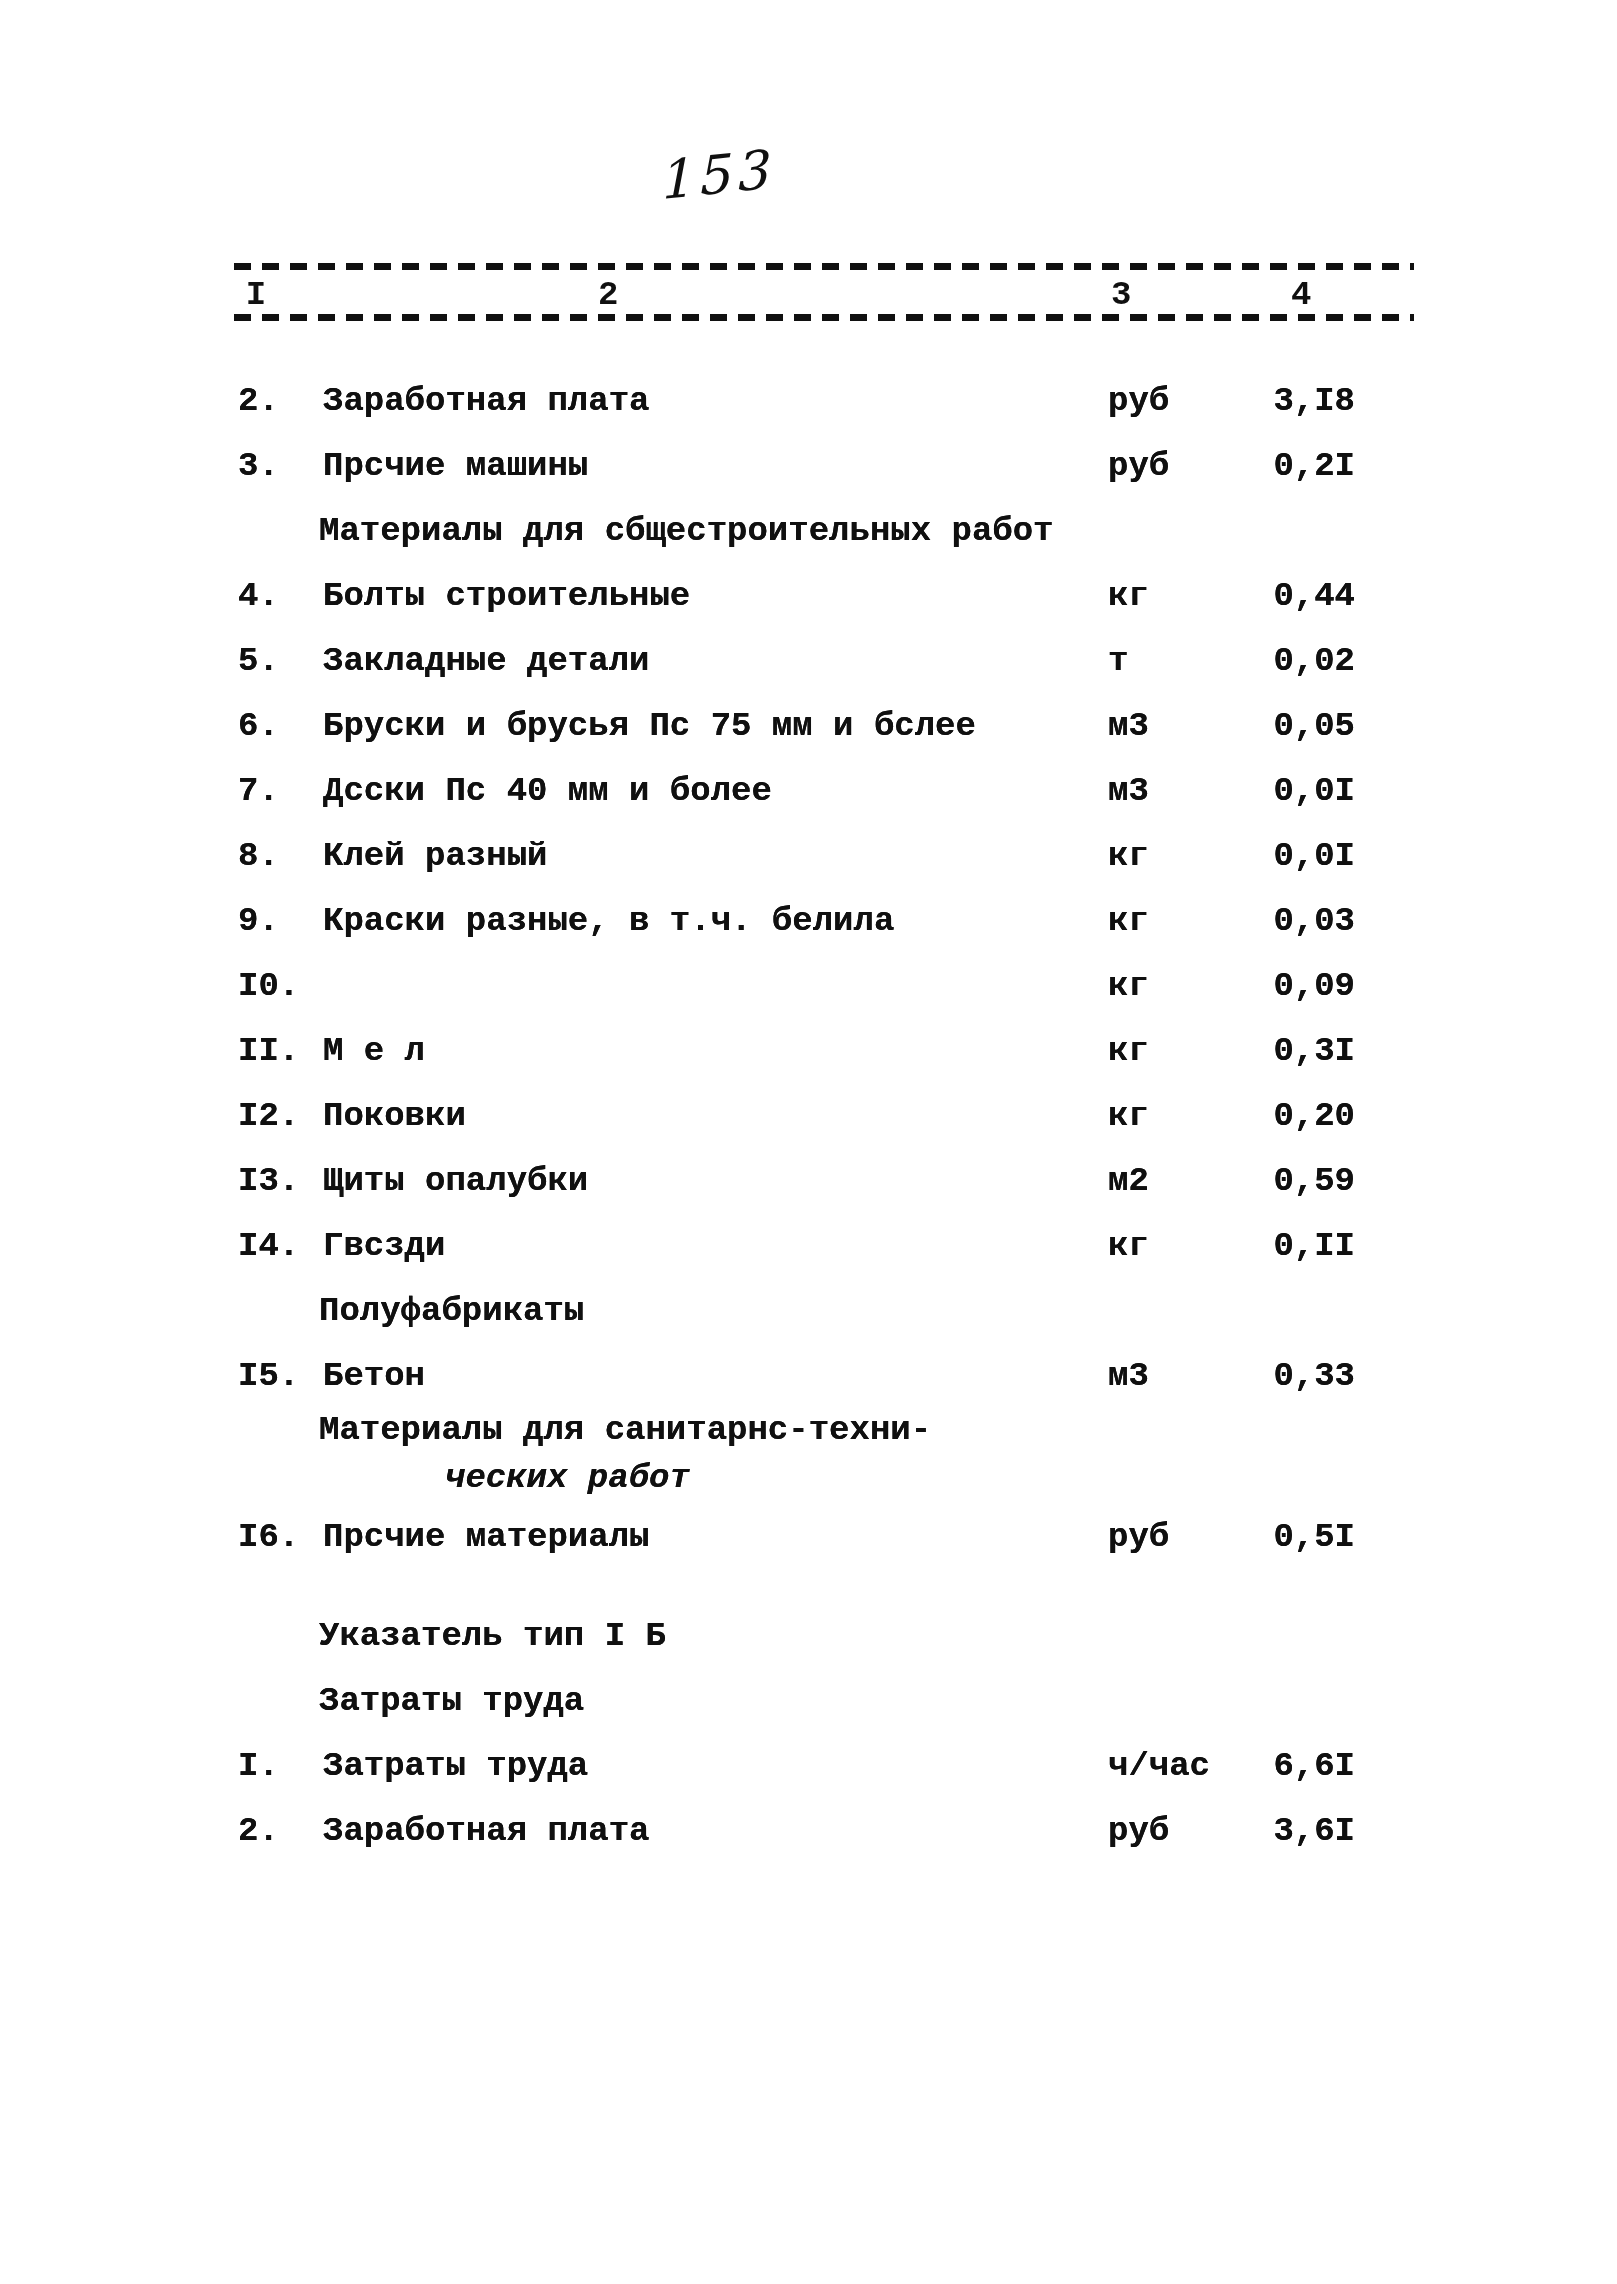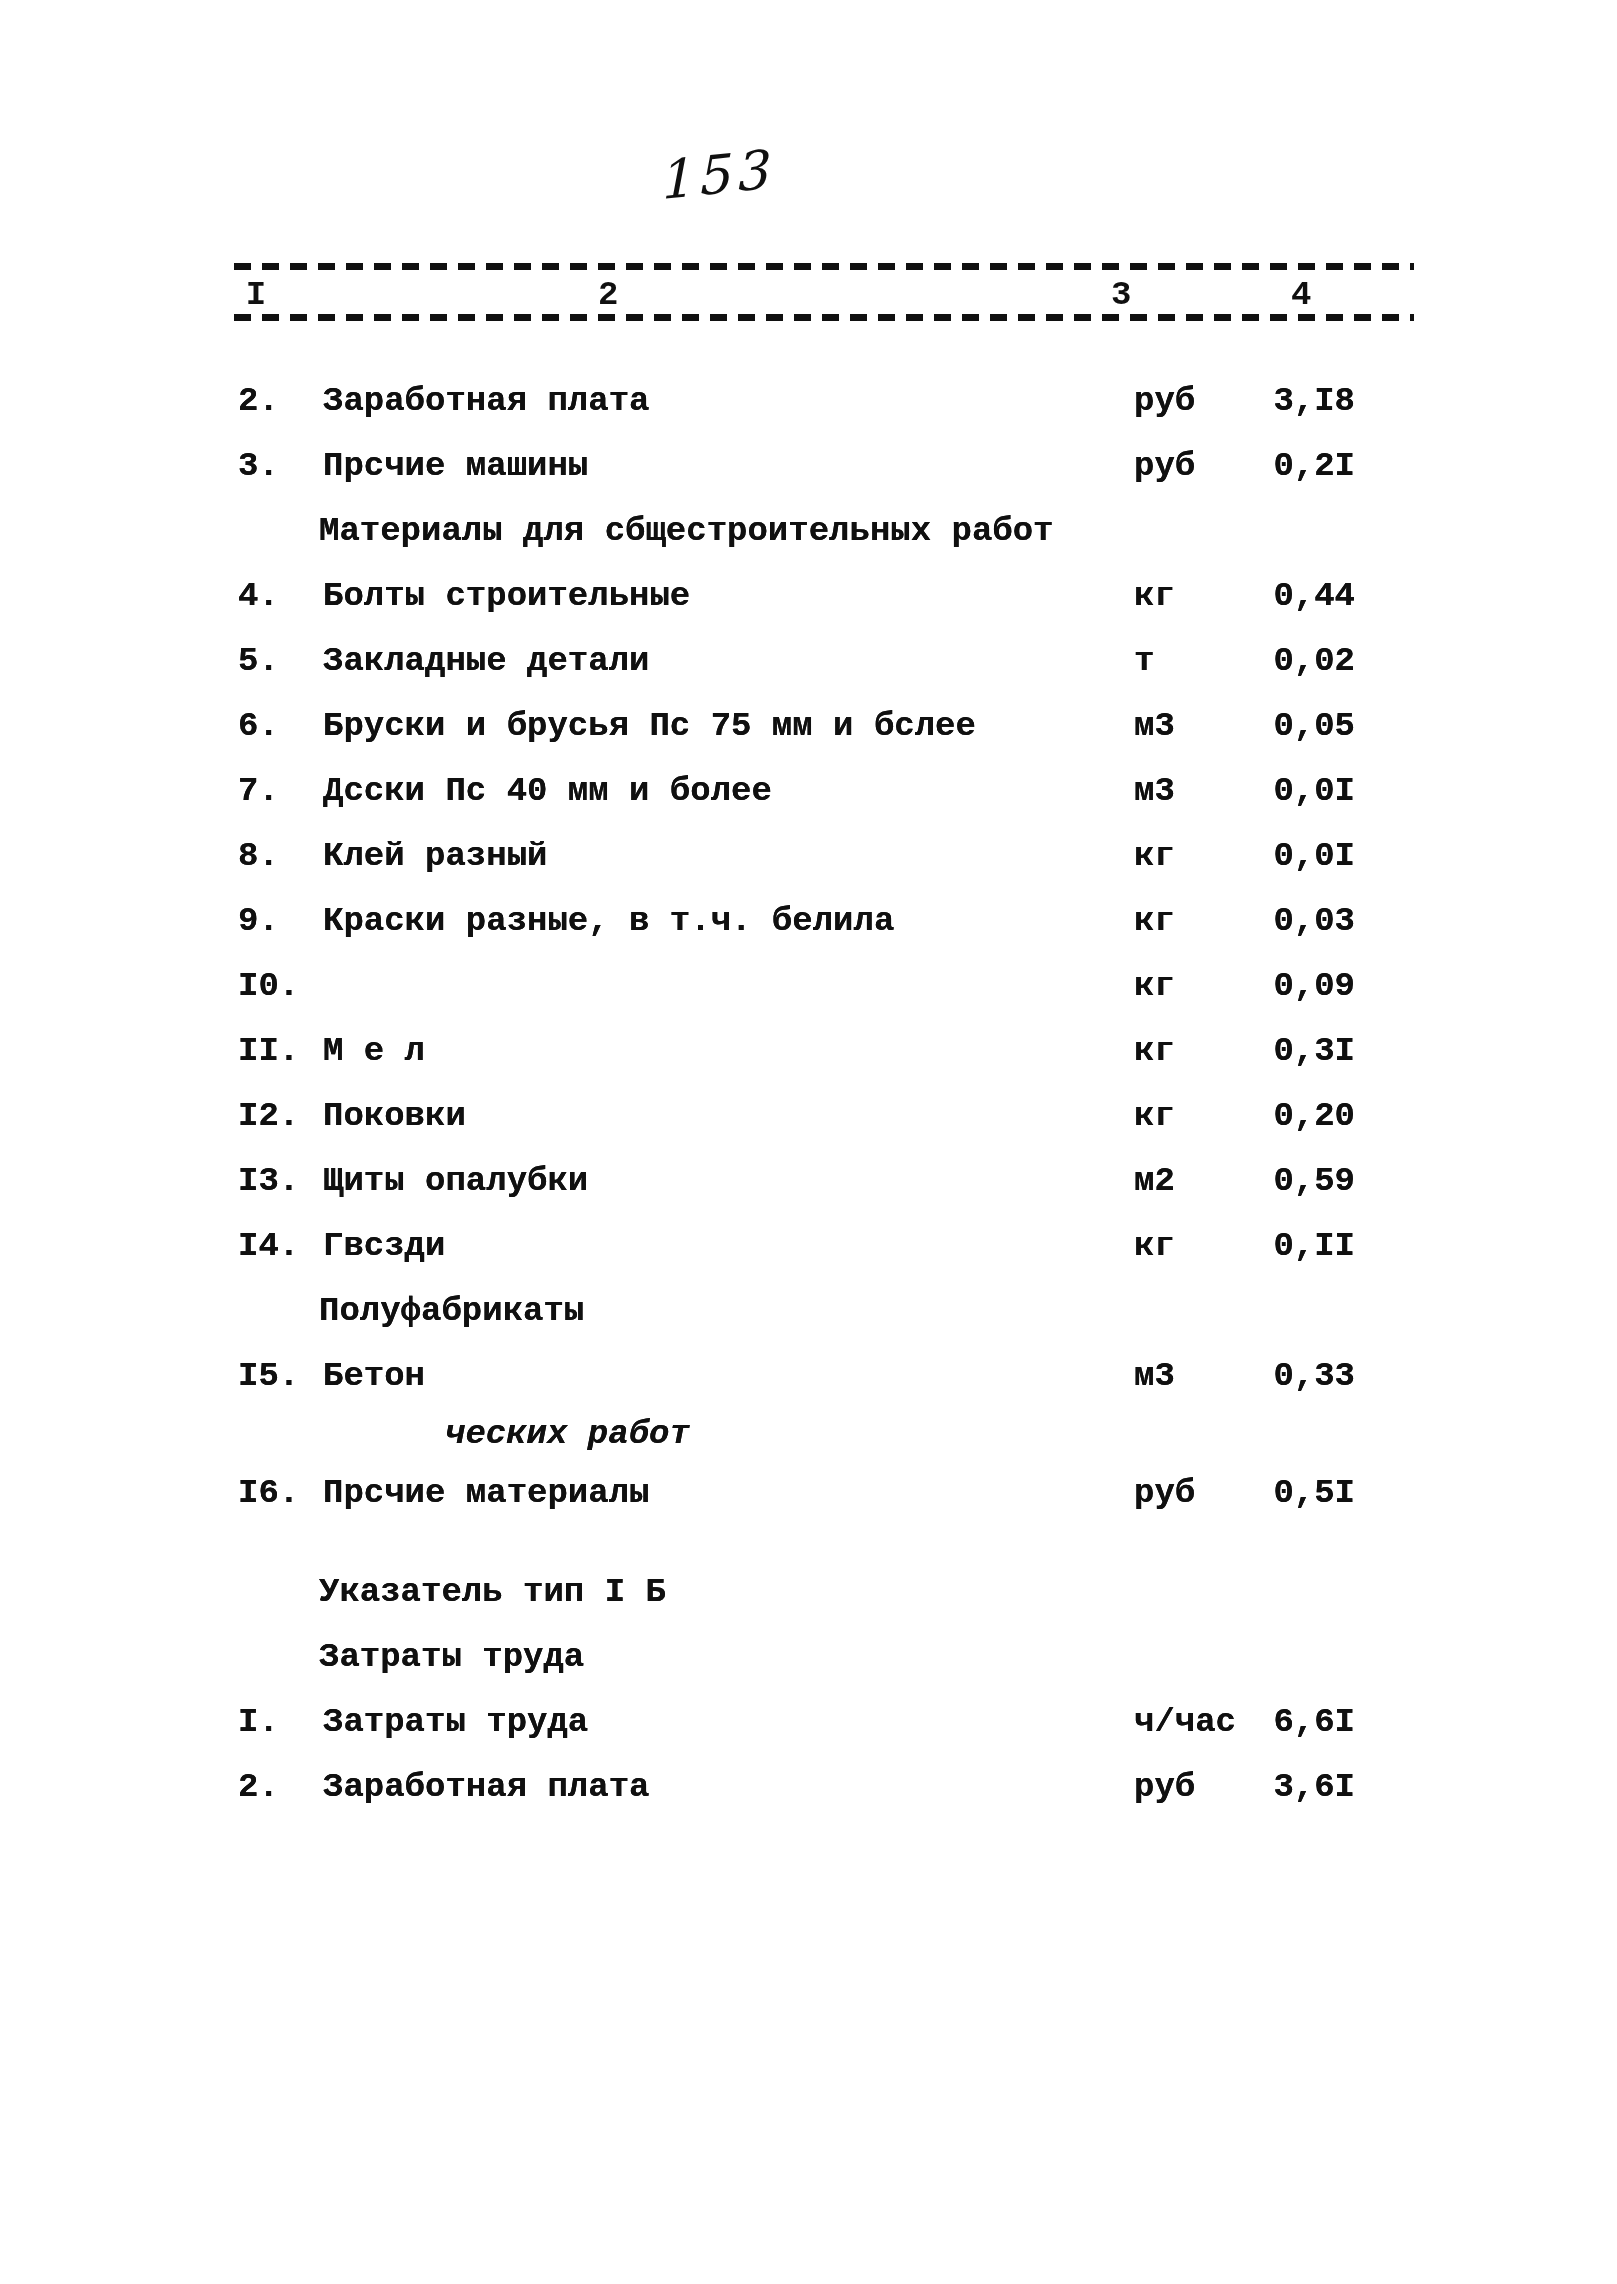--- a/index.html
+++ b/index.html
@@ -77,21 +77,21 @@
     position: absolute;
     top: 50%;
     transform: translateY(-50%);
     line-height: 1.05;
     white-space: pre;
   }
   .cell.num   { left: 0; }
   .cell.text  { left: 85px; }
   .row.section .cell.text { left: 81px; }
   .row.cont    .cell.text { left: 207px; font-style: italic; }
-  .cell.unit  { left: 870px; margin-left: 26px; }
+  .cell.unit  { left: 870px; }
   .cell.value { right: 0; width: 114px; text-align: right; }
 </style>
 </head>
 <body>
 
 <div class="page" style="color: rgb(16, 16, 16); background: rgb(255, 255, 255);">
 
   <div class="handwritten">153</div>
 
   <div class="thead">
@@ -190,20 +190,25 @@
 
     <span class="cell text">Полуфабрикаты</span>
 
   </div>
       <div class="row item">
     <span class="cell num">I5.</span>
     <span class="cell text">Бетон</span>
     <span class="cell unit">м3</span>
     <span class="cell value">0,33</span>
   </div>
+      <div class="row section tight">
+
+    <span class="cell text">Материалы для санитарнс-техни-</span>
+
+  </div>
       <div class="row section cont">
 
     <span class="cell text">ческих работ</span>
 
   </div>
       <div class="row item">
     <span class="cell num">I6.</span>
     <span class="cell text">Прсчие материалы</span>
     <span class="cell unit">руб</span>
     <span class="cell value">0,5I</span>

